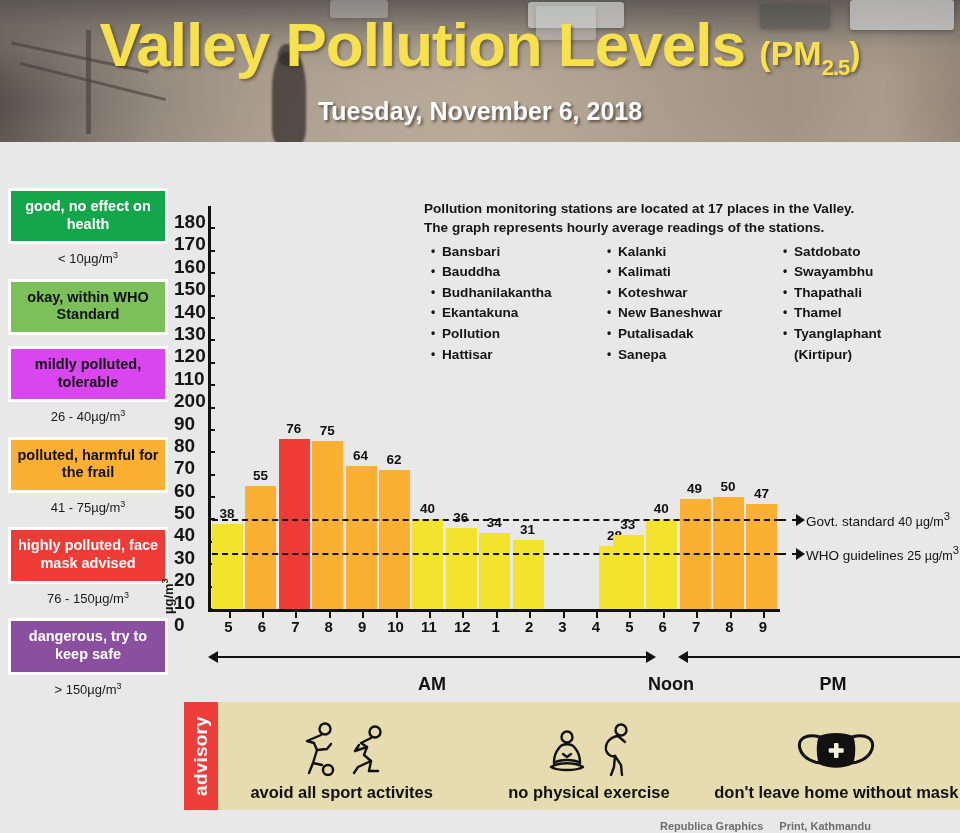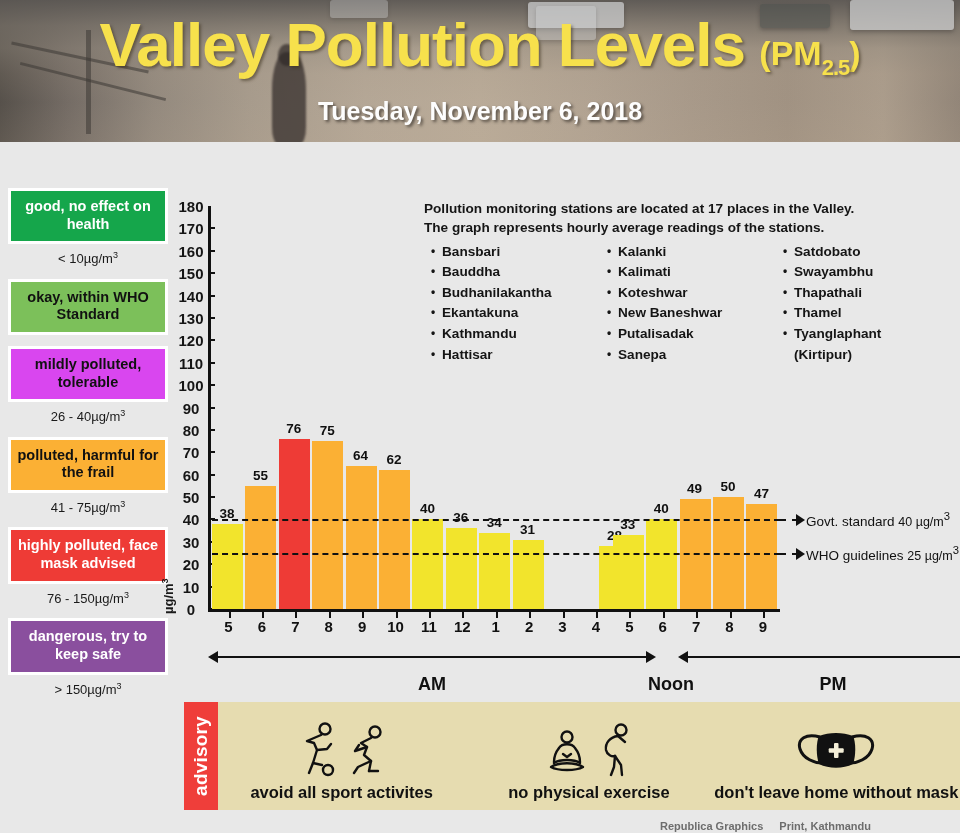--- a/index.html
+++ b/index.html
@@ -170,25 +170,26 @@
     color: #1a1a1a;
     transform: rotate(-90deg);
     transform-origin: left top;
     white-space: nowrap;
   }
   #ylabel sup { font-size: 9px; }
   .ytick {
     position: absolute;
     right: 0;
     width: 34px;
-    text-align: center;
-    font-size: 15px;
+    text-align: left;
+    font-size: 19px;
     font-weight: bold;
     color: #151515;
     line-height: 1;
+    margin-top: 13px;
   }
   #yticks-wrap {
     position: absolute;
     left: 172px; top: 0;
     width: 36px; height: 420px;
   }
   #ytick-marks {
     position: absolute;
     left: 208px; top: 0;
     width: 7px; height: 420px;
@@ -453,21 +454,21 @@
       <div class="st-item">
           <span class="st-bullet">•</span>
           <span>Budhanilakantha</span>
         </div>
       <div class="st-item">
           <span class="st-bullet">•</span>
           <span>Ekantakuna</span>
         </div>
       <div class="st-item">
           <span class="st-bullet">•</span>
-          <span>Kathmandu</span>
+          <span>Pollution</span>
         </div>
       <div class="st-item">
           <span class="st-bullet">•</span>
           <span>Hattisar</span>
         </div>
     </div>
     <div class="st-col">
       <div class="st-item">
           <span class="st-bullet">•</span>
           <span>Kalanki</span>
@@ -527,21 +528,21 @@
 
   <div id="yticks-wrap">
       <div class="ytick" style="top: 3px;">180</div>
       <div class="ytick" style="top: 25.3889px;">170</div>
       <div class="ytick" style="top: 47.7778px;">160</div>
       <div class="ytick" style="top: 70.1667px;">150</div>
       <div class="ytick" style="top: 92.5556px;">140</div>
       <div class="ytick" style="top: 114.944px;">130</div>
       <div class="ytick" style="top: 137.333px;">120</div>
       <div class="ytick" style="top: 159.722px;">110</div>
-      <div class="ytick" style="top: 182.111px;">100</div>
+      <div class="ytick" style="top: 182.111px;">200</div>
       <div class="ytick" style="top: 204.5px;">90</div>
       <div class="ytick" style="top: 226.889px;">80</div>
       <div class="ytick" style="top: 249.278px;">70</div>
       <div class="ytick" style="top: 271.667px;">60</div>
       <div class="ytick" style="top: 294.056px;">50</div>
       <div class="ytick" style="top: 316.444px;">40</div>
       <div class="ytick" style="top: 338.833px;">30</div>
       <div class="ytick" style="top: 361.222px;">20</div>
       <div class="ytick" style="top: 383.611px;">10</div>
       <div class="ytick" style="top: 406px;">0</div>

